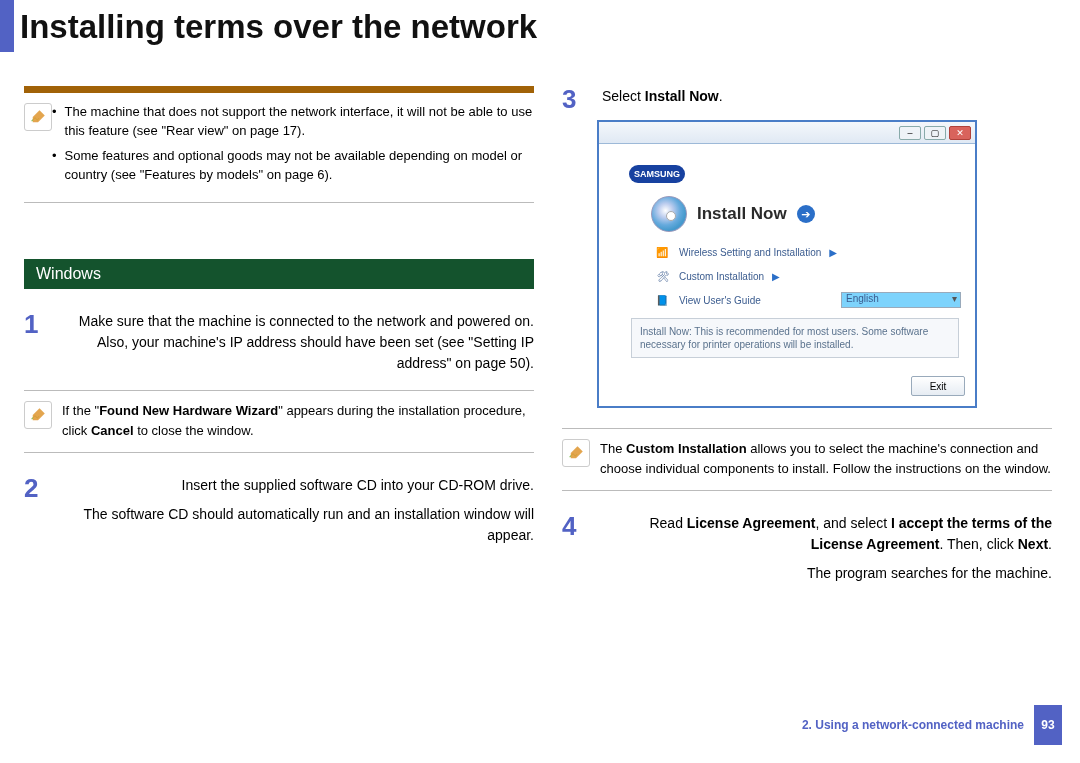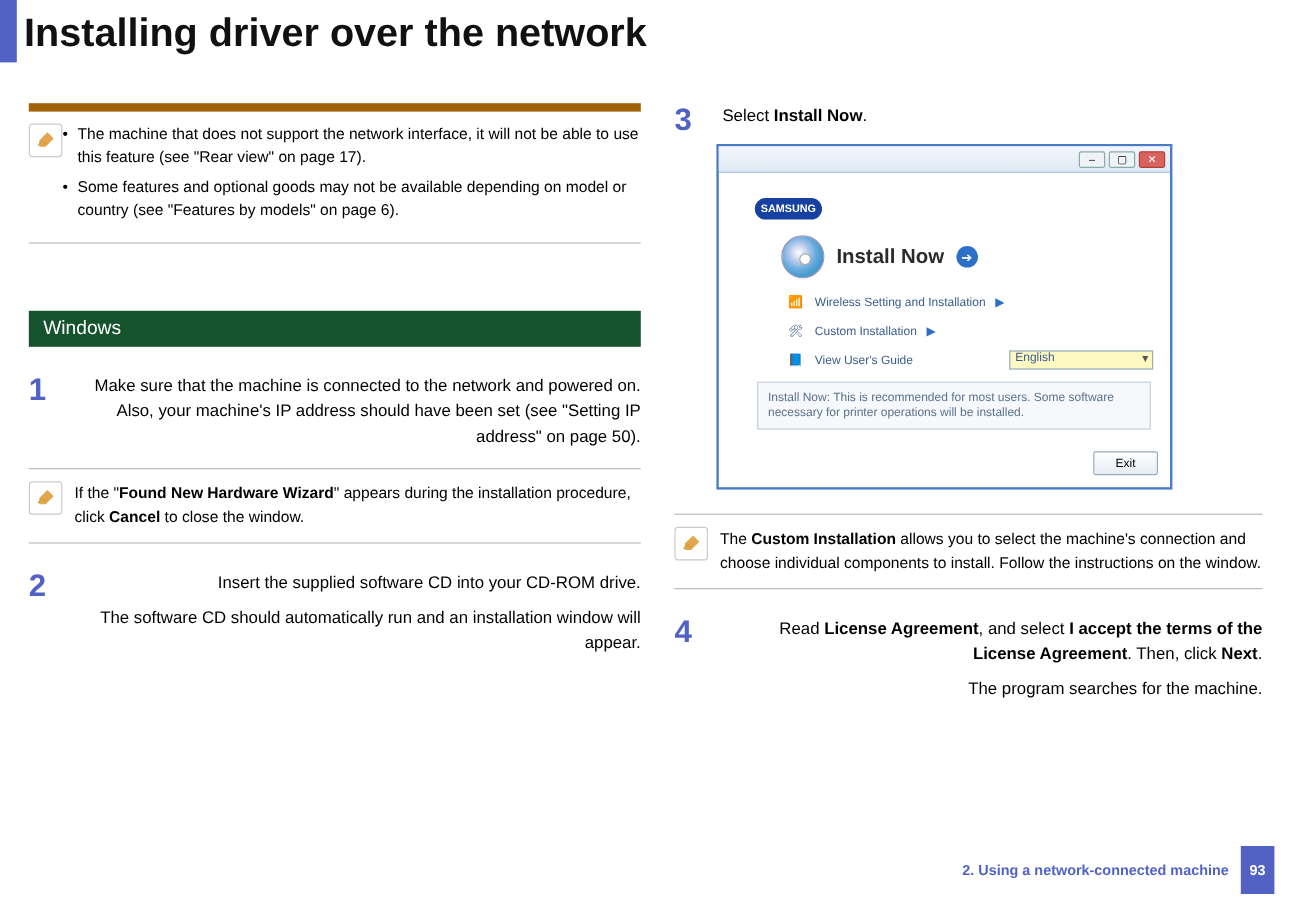--- a/index.html
+++ b/index.html
@@ -134,21 +134,21 @@
   .cd-icon::after{content:""; position:absolute; width:8px;height:8px; border-radius:50%; background:#fff; left:14px; top:14px; border:1px solid #aaa;}
   .install-main .txt { font-size:17px; font-weight:700; color:#2b2b2b;}
   .arrow-circ {
     width:18px;height:18px;border-radius:50%;background:#2b6fc8;display:flex;align-items:center;justify-content:center;color:#fff;font-size:11px;
   }
   .ins-row {
     display:flex; align-items:center; gap:8px; font-size:10px; color:#3b5c8f; margin:8px 0 8px 26px;
   }
   .ins-row .mini-ic{ width:16px;height:16px; display:flex;align-items:center;justify-content:center; }
   .lang-sel {
-    margin-left:auto; width:120px; height:16px; border:1px solid #9ab; font-size:10px; padding:0 14px 0 4px; position:relative; background:#fef9c3;
+    margin-left:auto; width:120px; height:16px; border:1px solid #9ab; font-size:10px; padding:0 14px 0 4px; position:relative; background:#7dd3fc;
   }
   .lang-sel::after{content:"▾"; position:absolute; right:3px; top:0; font-size:10px; color:#555;}
   .ins-desc {
     margin:10px 2px 0 2px; border:1px solid #c7cfd8; background:#f6f8fb;
     padding:6px 8px; font-size:10px; color:#5a728d; line-height:1.3;
   }
   .ins-foot { display:flex; justify-content:flex-end; padding:8px 10px 10px 10px;}
   .exit-btn {
     width:54px; height:20px; border:1px solid #9ab; background:linear-gradient(#fff,#e6ecf3);
     font-size:10px; border-radius:2px;
@@ -163,21 +163,21 @@
     background:#5262c4; color:#fff; width:28px; height:40px;
     display:flex; align-items:center; justify-content:center; font-weight:700;
   }
   b { font-weight:700; }
 </style>
 </head>
 <body>
 
 <div class="title-bar">
   <div class="title-tab"></div>
-  <div class="title-text">Installing driver over the network</div>
+  <div class="title-text">Installing terms over the network</div>
 </div>
 
 <div class="columns">
   <div class="col-left">
     <div class="note">
       <div class="note-icon">
         <svg viewBox="0 0 24 24">
             <path fill="#7bbf4a" d="M3 17l5-5 3 3 2-2 1 1-3 3-3-3-4 4z"></path>
             <path fill="#e09b3b" d="M14 3l7 7-9 9H5v-7z" opacity="0.9"></path>
           </svg>

